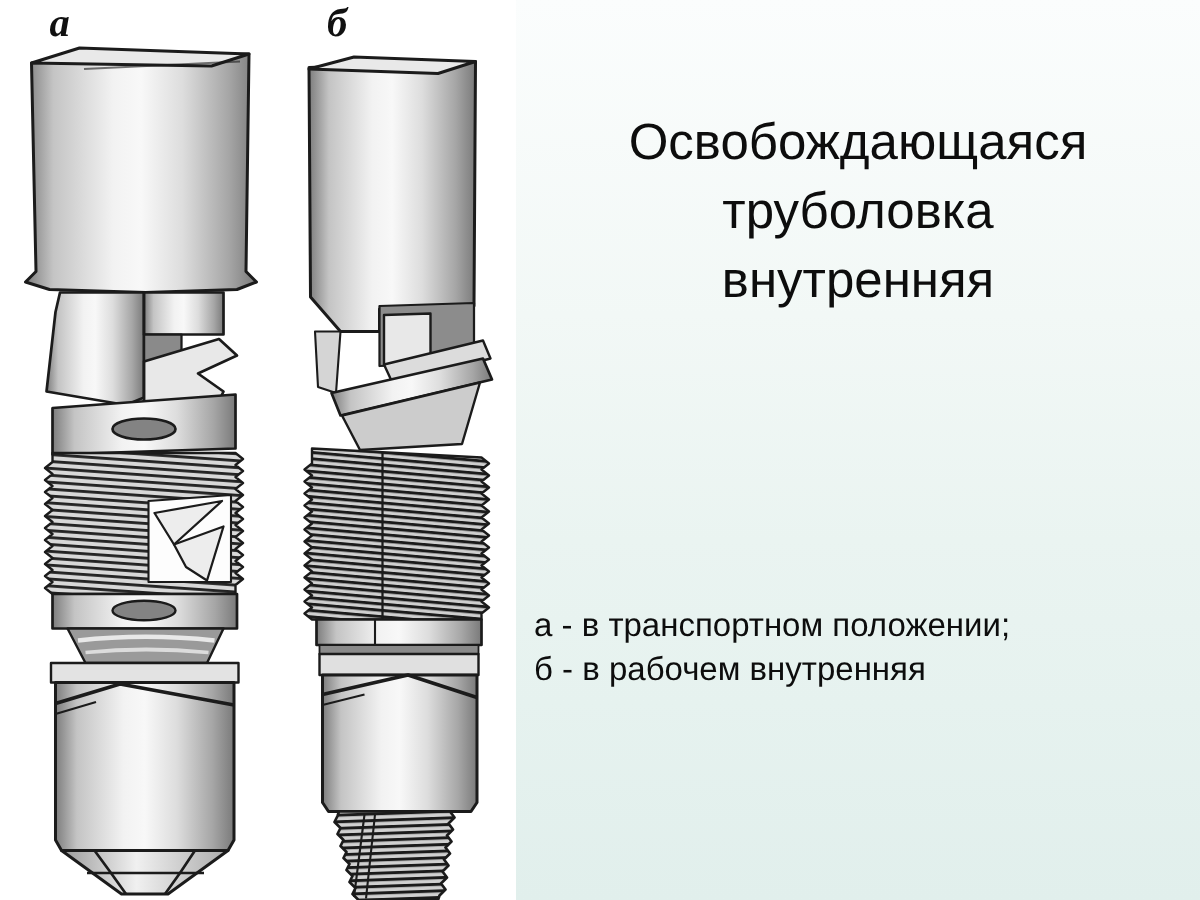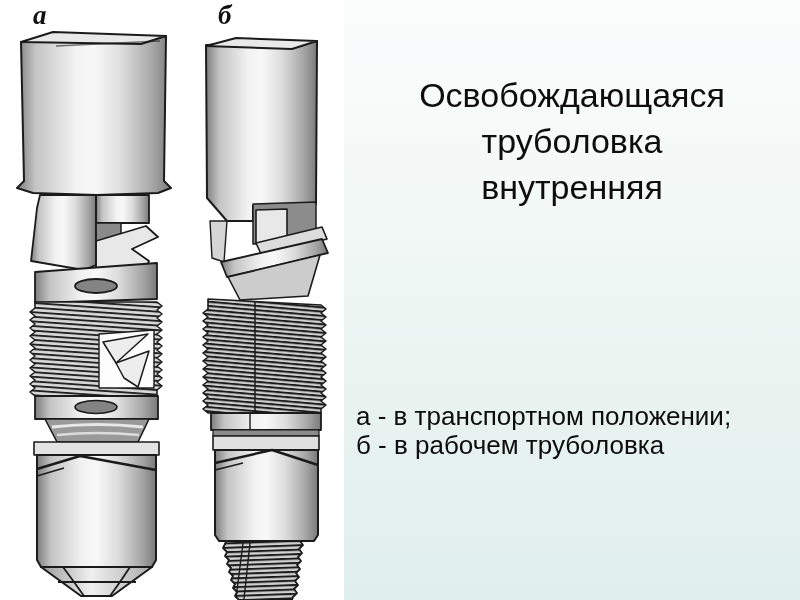--- a/index.html
+++ b/index.html
@@ -4,21 +4,21 @@
 <style>
   html,body{margin:0;padding:0;}
   body{width:800px;height:600px;overflow:hidden;background:#ffffff;}
   .slide{position:relative;width:800px;height:600px;background:#ffffff;
          font-family:"Liberation Sans",sans-serif;}
   .right-panel{position:absolute;left:344px;top:0;width:456px;height:600px;
          background:linear-gradient(180deg,#fbfdfd 0%,#f2f8f6 35%,#eaf4f1 60%,#e6f2ef 78%,#e1efec 100%);}
   .slide-title{position:absolute;left:352px;top:72px;width:440px;text-align:center;
          font-size:34px;line-height:46px;color:#0d0d0d;}
   .caption{position:absolute;left:356px;top:402px;width:430px;text-align:left;
-         font-size:26px;line-height:29px;color:#0d0d0d;}
+         font-size:22px;line-height:29px;color:#0d0d0d;}
   .fig-label{position:absolute;top:0px;font-family:"Liberation Serif",serif;
          font-style:italic;font-weight:bold;font-size:27px;color:#111;}
   .fig-label.a{left:33px;}
   .fig-label.b{left:218px;}
   .drawing-svg{position:absolute;left:0;top:0;}
 </style>
 </head>
 <body>
 
 <div class="slide">
@@ -26,21 +26,21 @@
   <div class="right-panel"></div>
 
   <div class="slide-title">
     <div>Освобождающаяся</div>
     <div>труболовка</div>
     <div>внутренняя</div>
   </div>
 
   <div class="caption">
     <div>а - в транспортном положении;</div>
-    <div>б - в рабочем труболовка</div>
+    <div>б - в рабочем внутренняя</div>
   </div>
 
   <div class="fig-label a">а</div>
   <div class="fig-label b">б</div>
 
   <svg class="drawing-svg" width="344" height="600" viewBox="0 0 344 600" xmlns="http://www.w3.org/2000/svg">
     <defs>
       <linearGradient id="gMetal" x1="0" y1="0" x2="1" y2="0">
         <stop offset="0" stop-color="#7d7d7d"></stop>
         <stop offset="0.12" stop-color="#c4c4c4"></stop>

